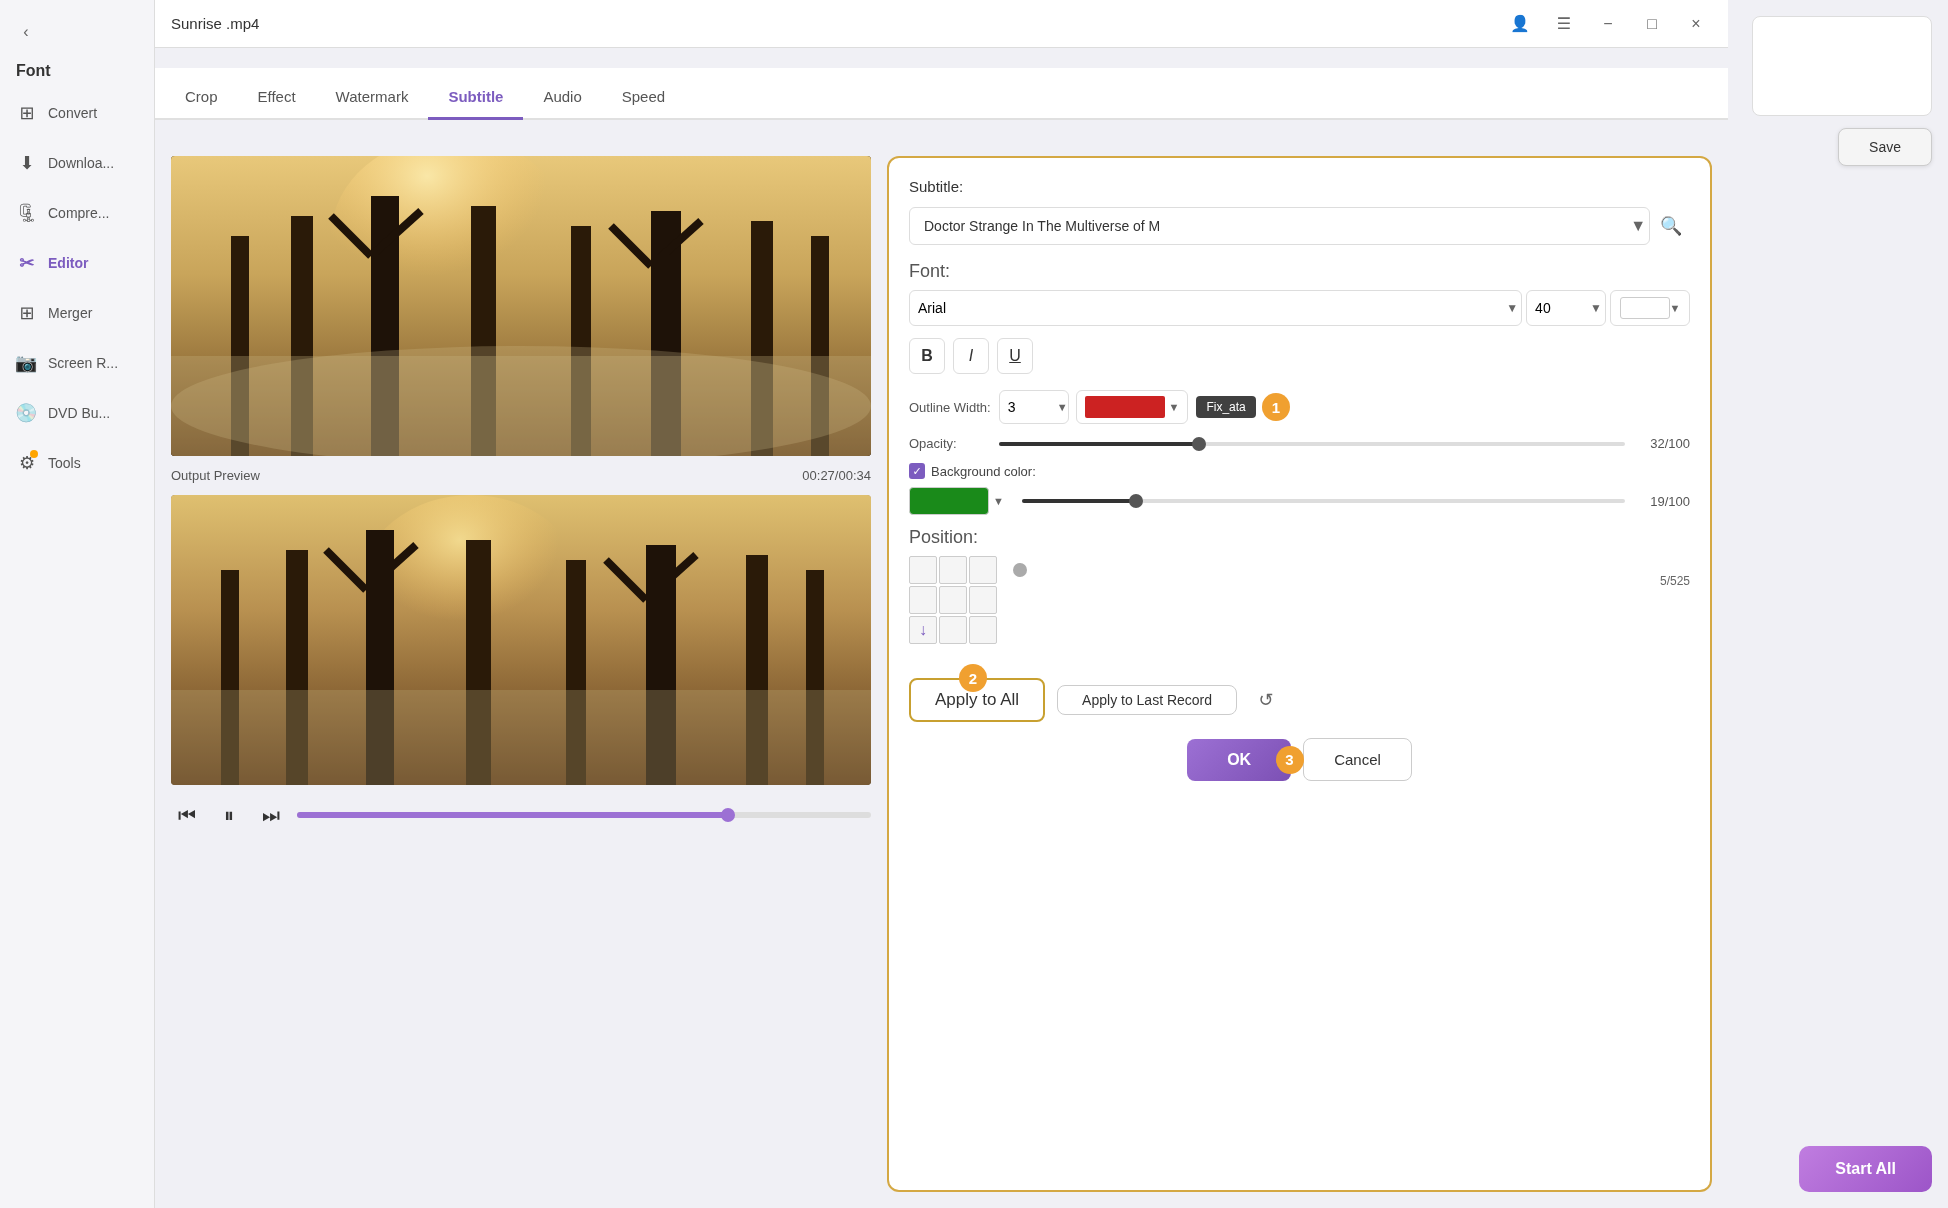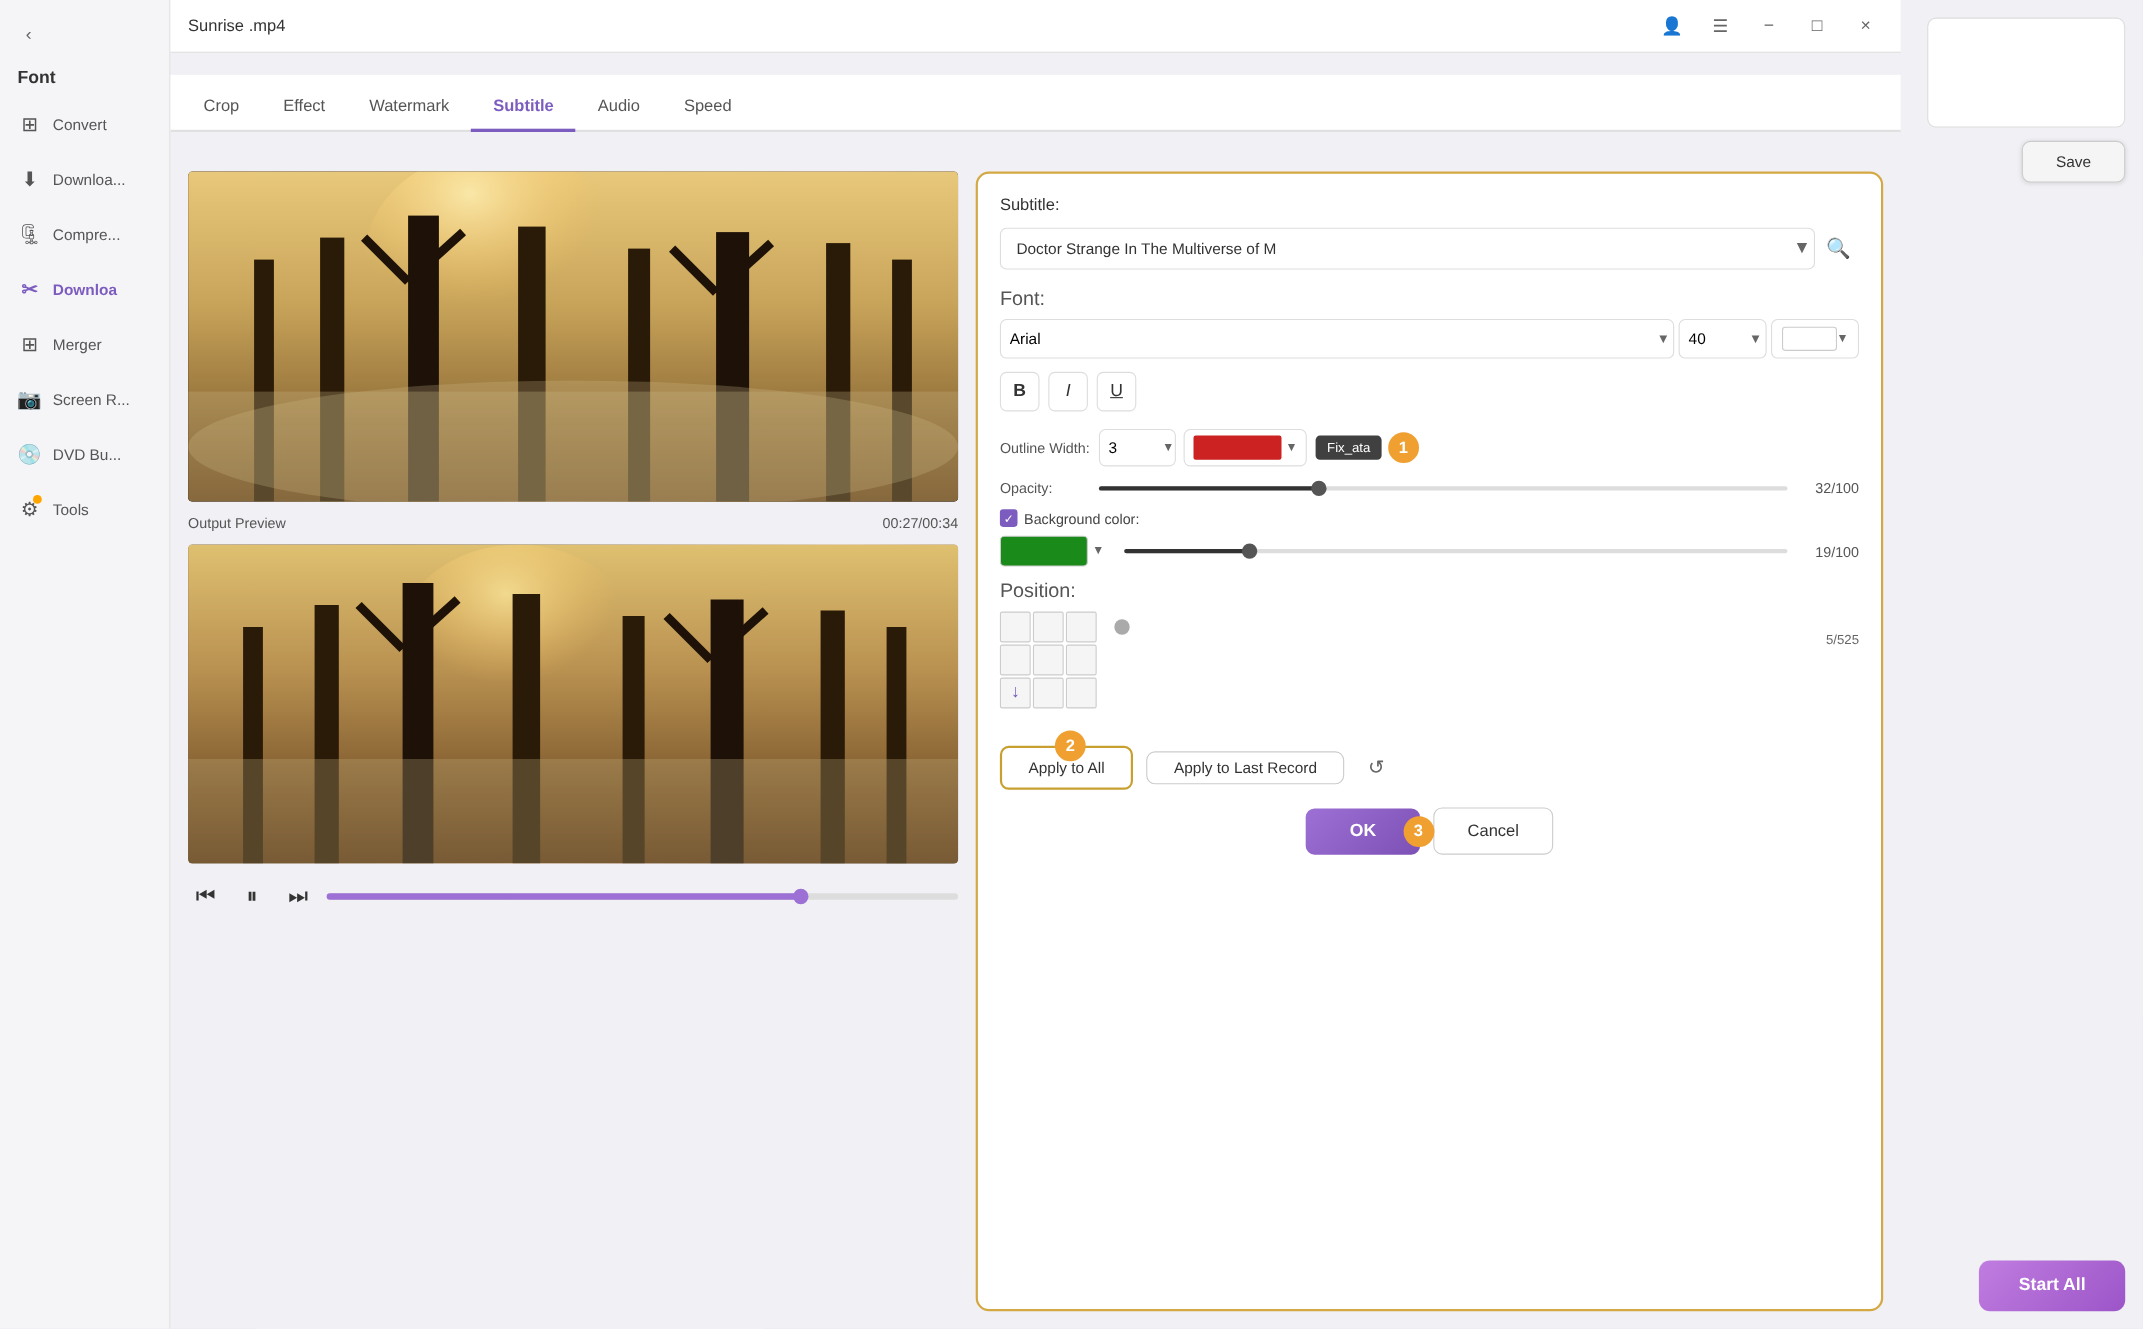--- a/index.html
+++ b/index.html
@@ -492,21 +492,21 @@
       gap: 12px;
       margin-top: 20px;
       align-items: center;
     }
     .apply-all-btn {
       padding: 10px 24px;
       border: 2px solid #c8a030;
       border-radius: 8px;
       background: #fff;
       cursor: pointer;
-      font-size: 14px;
+      font-size: 17px;
       color: #333;
       font-weight: 500;
     }
     .apply-last-btn {
       padding: 6px 24px;
       border: 1px solid #ccc;
       border-radius: 8px;
       background: #fff;
       cursor: pointer;
       font-size: 14px;
@@ -623,21 +623,21 @@
   <div class="sidebar-item">
     <span class="icon">⬇</span>
     <span>Downloa...</span>
   </div>
   <div class="sidebar-item">
     <span class="icon">🗜</span>
     <span>Compre...</span>
   </div>
   <div class="sidebar-item active">
     <span class="icon">✂</span>
-    <span>Downloa</span>
+    <span>Editor</span>
   </div>
   <div class="sidebar-item">
     <span class="icon">⊞</span>
     <span>Merger</span>
   </div>
   <div class="sidebar-item">
     <span class="icon">📷</span>
     <span>Screen R...</span>
   </div>
   <div class="sidebar-item">

